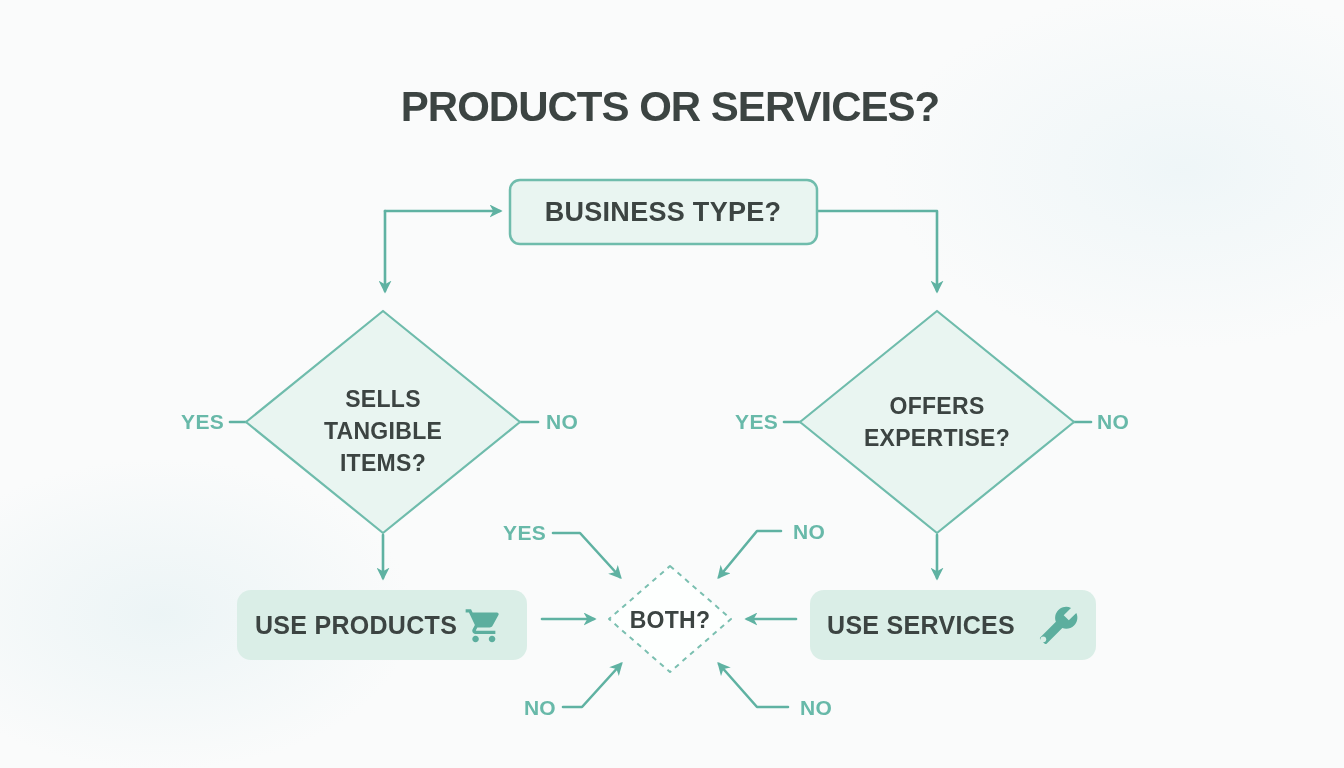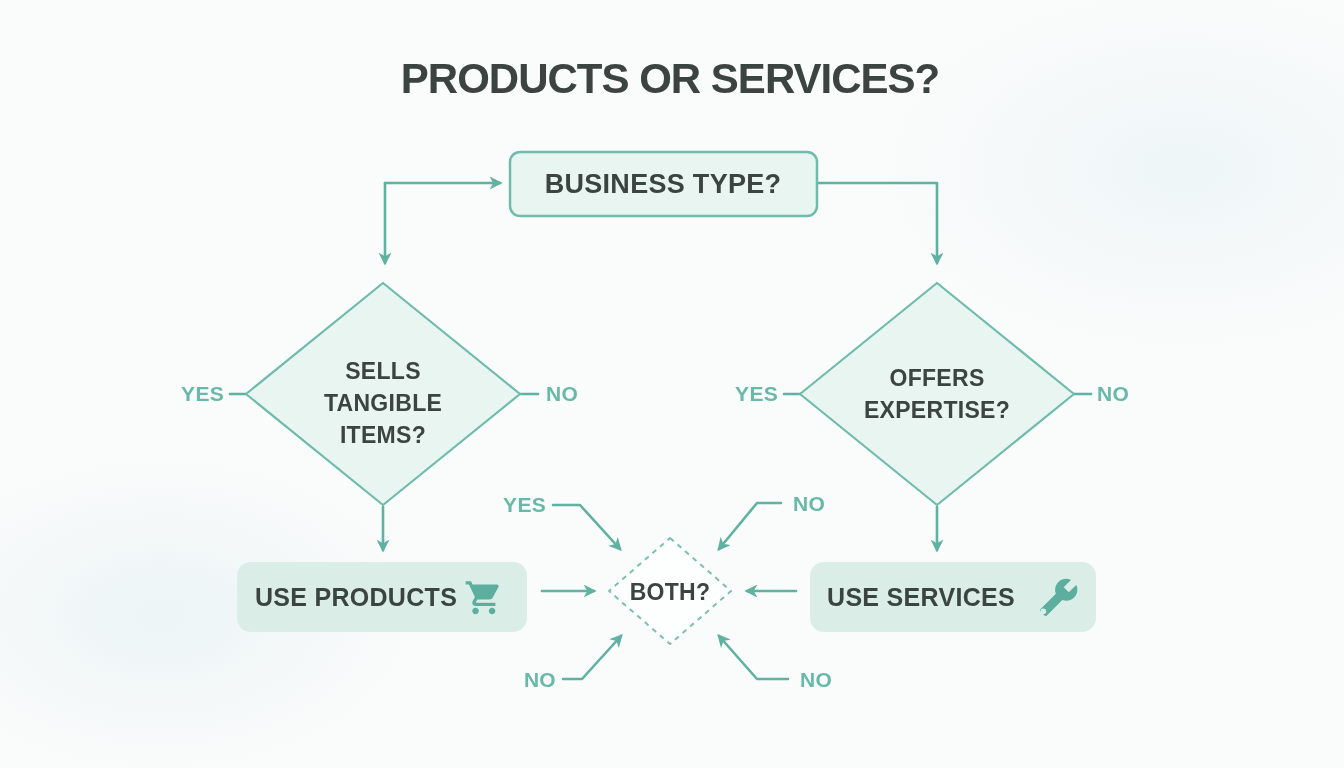--- a/index.html
+++ b/index.html
@@ -15,21 +15,21 @@
   }
   html,body{margin:0;padding:0;}
   body{
     width:1344px;height:768px;overflow:hidden;
     font-family:"Liberation Sans", sans-serif;
     background:
       radial-gradient(420px 260px at 12% 80%, rgba(210,232,236,.35), transparent 60%),
       radial-gradient(500px 300px at 88% 22%, rgba(212,234,240,.30), transparent 60%),
       var(--bg,#fafbfb);
   }
-  .stage{position:relative;width:1344px;height:640px;}
+  .stage{position:relative;width:1344px;height:640px;margin-top:28px;}
   svg{display:block;}
   text{
     font-family:"Liberation Sans", sans-serif;
     font-weight:bold;
     fill:var(--ink,#3c4442);
   }
   .title-text{font-size:42px;letter-spacing:-1px;}
   .box-label{font-size:27px;letter-spacing:.3px;}
   .diamond-label{font-size:23px;letter-spacing:.3px;}
   .btn-label{font-size:25px;letter-spacing:.3px;}

